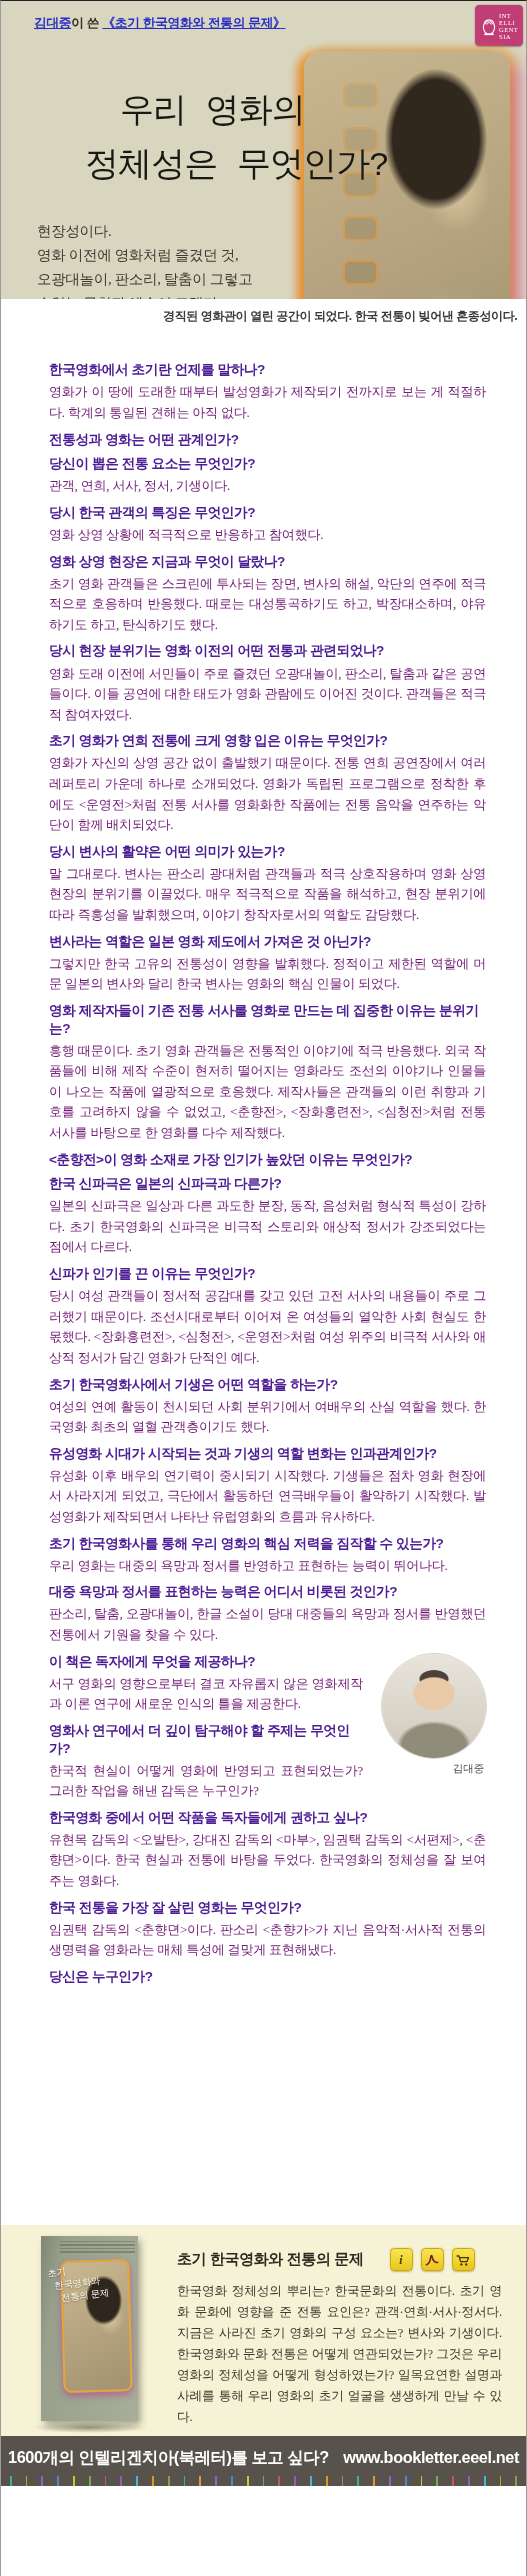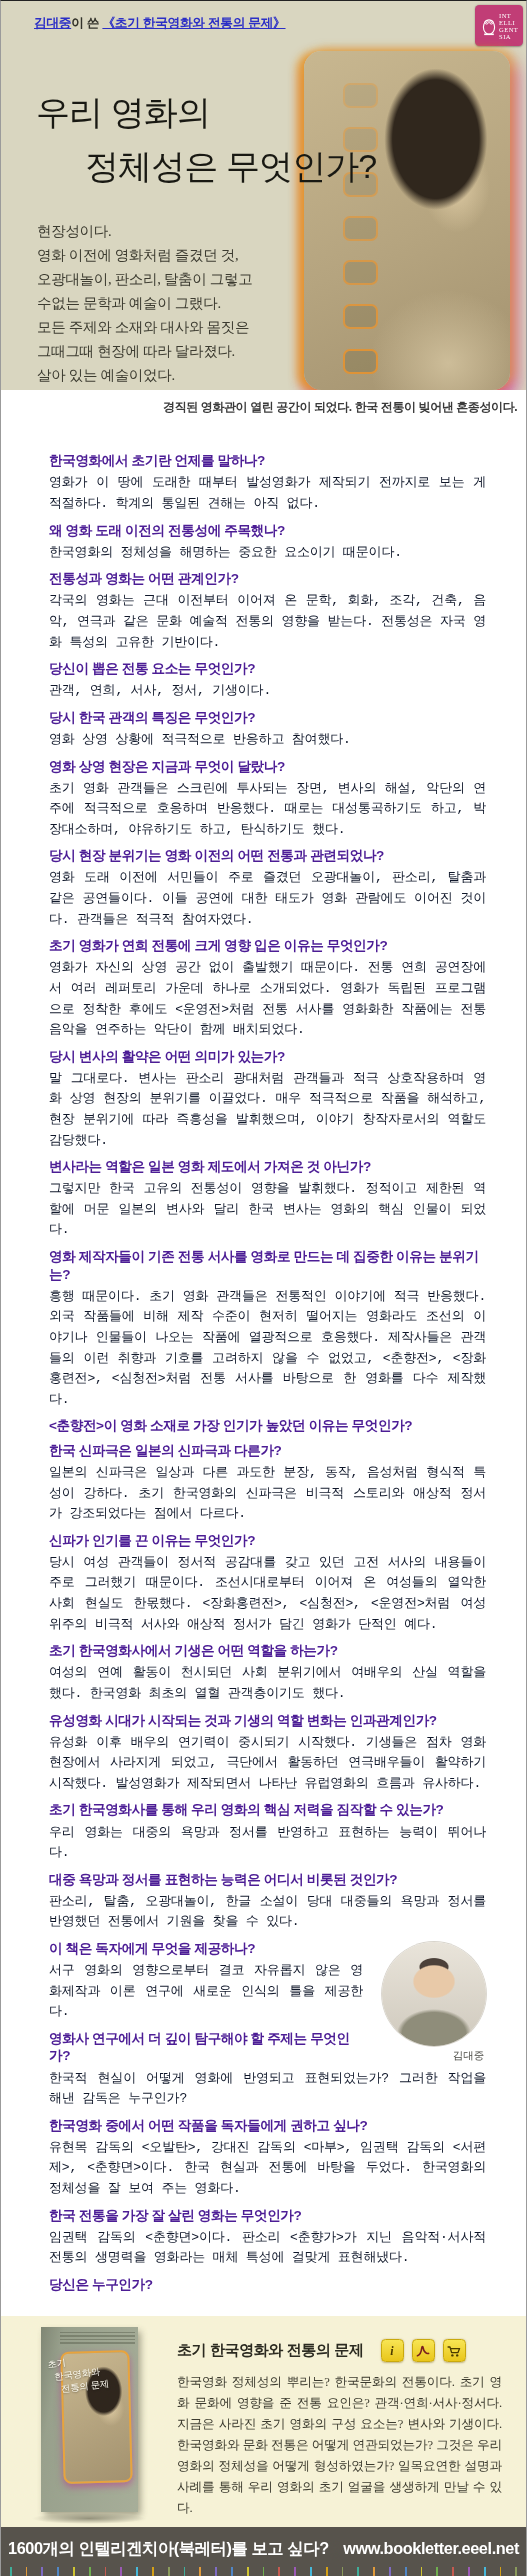--- a/index.html
+++ b/index.html
@@ -1,29 +1,29 @@
 <!DOCTYPE html>
 <html lang="ko" style="font-size:14px"><head>
 <meta charset="utf-8">
 <style>
   html,body{margin:0;padding:0;background:#e8e8e8;}
   .page{position:relative;width:527px;height:2576px;margin:0 auto;background:#fff;
         border-left:0.9px solid #9b9b9b;border-right:0.9px solid #9b9b9b;border-top:1.8px solid #222;
         box-sizing:border-box;overflow:hidden;font-family:"Liberation Sans",sans-serif;}
 
   
-  .hero{position:relative;height:389px;background:#d9d6c0;overflow:hidden;}
+  .hero{position:relative;height:298px;background:#d9d6c0;overflow:hidden;}
   .top-line{position:absolute;left:33px;top:14px;font-size:12.7px;font-weight:bold;color:#33322a;letter-spacing:-0.3px;}
   .top-line a{color:#2b2fc6;text-decoration:underline;cursor:pointer;}
   .logo{position:absolute;right:2.6px;top:4.4px;width:48px;height:41px;background:#c13d76;border-radius:4.4px;
         display:flex;align-items:center;justify-content:center;gap:2.6px;box-shadow:0 0.9px 1.8px rgba(0,0,0,.35);}
   .logo svg{width:16px;height:23px;}
   .logo-txt{color:#fff;font-family:"Liberation Serif",serif;font-size:6.6px;line-height:7px;letter-spacing:0.4px;text-align:left;}
-  .hero-title{position:absolute;left:35px;top:84px;z-index:3;font-family:Liberation Sans, sans-serif;
-              font-size:34px;line-height:54px;color:#191913;letter-spacing:-0.9px;}
+  .hero-title{position:absolute;left:35px;top:84px;z-index:3;font-family:Liberation Mono, monospace;
+              font-size:34px;line-height:54px;color:#191913;letter-spacing:-0.9px;text-align:center;}
   .hero-title .t2{margin-left:49px;}
   .hero-intro{position:absolute;left:36px;top:218px;z-index:3;font-family:"Liberation Serif",serif;
               font-size:14.5px;line-height:24px;color:#3c3b30;letter-spacing:-0.3px;}
   
   .photo-card{position:absolute;left:303px;top:50px;width:206px;height:339px;border-radius:17.6px;z-index:2;
       background:
         radial-gradient(83px 114px at 64% 26%, #30271d 0%, #30271d 52%, rgba(48,39,29,0) 62%),
         radial-gradient(48px 66px at 74% 40%, #dcc9a2 0%, rgba(220,201,162,0) 70%),
         radial-gradient(105px 97px at 70% 92%, #cdbd99 0%, rgba(205,189,153,0) 75%),
         linear-gradient(155deg,#c8b790 0%,#b5a47f 55%,#a3926f 100%);
@@ -36,21 +36,21 @@
   .hole:nth-child(7){opacity:.9}.hole:nth-child(8){opacity:1}
 
   
   .caption-strip{height:50px;background:#fff;text-align:right;padding:8.8px 8.8px 0 0;box-sizing:border-box;
                  font-size:12px;font-weight:bold;color:#3a3a3a;letter-spacing:-0.4px;}
 
   
   .qa{height:1876px;overflow:hidden;padding:12.3px 40px 0 48px;box-sizing:border-box;}
   .qa-item{margin-bottom:7px;}
   .q{font-size:13.6px;font-weight:bold;color:#4c1d95;line-height:17.6px;margin-bottom:3.5px;letter-spacing:-0.4px;}
-  .a{font-family:Liberation Mono, monospace;font-size:13px;line-height:20.6px;color:#0f172a;
+  .a{font-family:Liberation Serif, serif;font-size:13px;line-height:20.6px;color:#701a75;
      text-align:justify;letter-spacing:-0.2px;}
   .author-float{float:right;width:109px;margin:1.8px 0 3.5px 14px;text-align:right;}
   .author-circle{width:104px;height:104px;border-radius:50%;margin-left:5.3px;
       background:
         radial-gradient(33px 26px at 50% 38%, #e8c9a8 0%, #e8c9a8 60%, rgba(0,0,0,0) 65%),
         radial-gradient(23px 14px at 50% 24%, #4c413a 0%, #4c413a 60%, rgba(0,0,0,0) 66%),
         radial-gradient(53px 35px at 50% 88%, #8f8d7a 0%, #8f8d7a 60%, rgba(0,0,0,0) 70%),
         linear-gradient(180deg,#e9e4da 0%,#cfc9bd 100%);
       box-shadow:0 0 0 0.9px #d8d4cc;}
   .author-name{font-size:10.5px;color:#4a4a44;margin-top:3.5px;padding-right:1.8px;}
@@ -67,21 +67,21 @@
            radial-gradient(19.3px 24.6px at 72% 44%, #dcc9a2 0%, rgba(0,0,0,0) 70%),
            linear-gradient(155deg,#c8b790,#a3926f);
          box-shadow:0 3.5px 7px rgba(190,40,140,.5);}
   .cover-title{position:absolute;left:8px;top:28px;color:#fffdf2;font-family:"Liberation Serif",serif;
          font-size:9.2px;line-height:13px;transform:rotate(-7deg);text-shadow:0 0.9px 1.8px rgba(0,0,0,.4);z-index:2;}
   .cover-title div:nth-child(2){margin-left:5.3px}.cover-title div:nth-child(3){margin-left:10.5px}
   .cover-top-text{position:absolute;left:19.3px;top:5.3px;right:3.5px;height:12.3px;opacity:.5;
          background:repeating-linear-gradient(180deg,#5c6250 0 1.3px,transparent 1.3px 3.5px);}
   .cover-shadow{position:absolute;left:31px;top:197px;width:114px;height:10.5px;border-radius:50%;
          background:radial-gradient(closest-side,rgba(50,50,35,.45),rgba(50,50,35,0));}
-  .book-head{position:absolute;left:176px;top:23px;display:flex;align-items:center;gap:17px;}
+  .book-head{position:absolute;left:176px;top:23px;display:flex;align-items:center;gap:26px;}
   .book-title{font-size:15px;font-weight:bold;color:#2b2a20;letter-spacing:-0.4px;}
   .icon-row{display:flex;gap:8px;}
   .sq-icon{width:23px;height:23px;border-radius:4.4px;background:linear-gradient(180deg,#f8e554,#e9c61a);
            border:0.9px solid #c9a90c;box-sizing:border-box;display:flex;align-items:center;justify-content:center;
            cursor:pointer;box-shadow:0 0.9px 1.8px rgba(120,90,0,.4);}
   .book-desc{position:absolute;left:176px;top:56px;width:325px;font-family:"Liberation Serif",serif;
              font-size:12.7px;line-height:21px;color:#3b3a2e;text-align:justify;letter-spacing:-0.2px;}
 
   
   .bottom-bar{position:relative;height:50px;background:#57534c;text-align:center;color:#fff;}
@@ -147,28 +147,23 @@
   </div>
 
   <div class="caption-strip">경직된 영화관이 열린 공간이 되었다. 한국 전통이 빚어낸 혼종성이다.</div>
 
   <div class="qa">
     <div class="qa-item">
       <div class="q">한국영화에서 초기란 언제를 말하나?</div>
       <div class="a">영화가 이 땅에 도래한 때부터 발성영화가 제작되기 전까지로 보는 게 적절하다. 학계의 통일된 견해는 아직 없다.</div>
     </div>
 
-    <div class="qa-item">
-      <div class="q">왜 영화 도래 이전의 전통성에 주목했나?</div>
-      <div class="a">한국영화의 정체성을 해명하는 중요한 요소이기 때문이다.</div>
-    </div>
 
     <div class="qa-item">
       <div class="q">전통성과 영화는 어떤 관계인가?</div>
-      <div class="a">각국의 영화는 근대 이전부터 이어져 온 문학, 회화, 조각, 건축, 음악, 연극과 같은 문화 예술적 전통의 영향을 받는다. 전통성은 자국 영화 특성의 고유한 기반이다.</div>
     </div>
 
     <div class="qa-item">
       <div class="q">당신이 뽑은 전통 요소는 무엇인가?</div>
       <div class="a">관객, 연희, 서사, 정서, 기생이다.</div>
     </div>
 
     <div class="qa-item">
       <div class="q">당시 한국 관객의 특징은 무엇인가?</div>
       <div class="a">영화 상영 상황에 적극적으로 반응하고 참여했다.</div>

